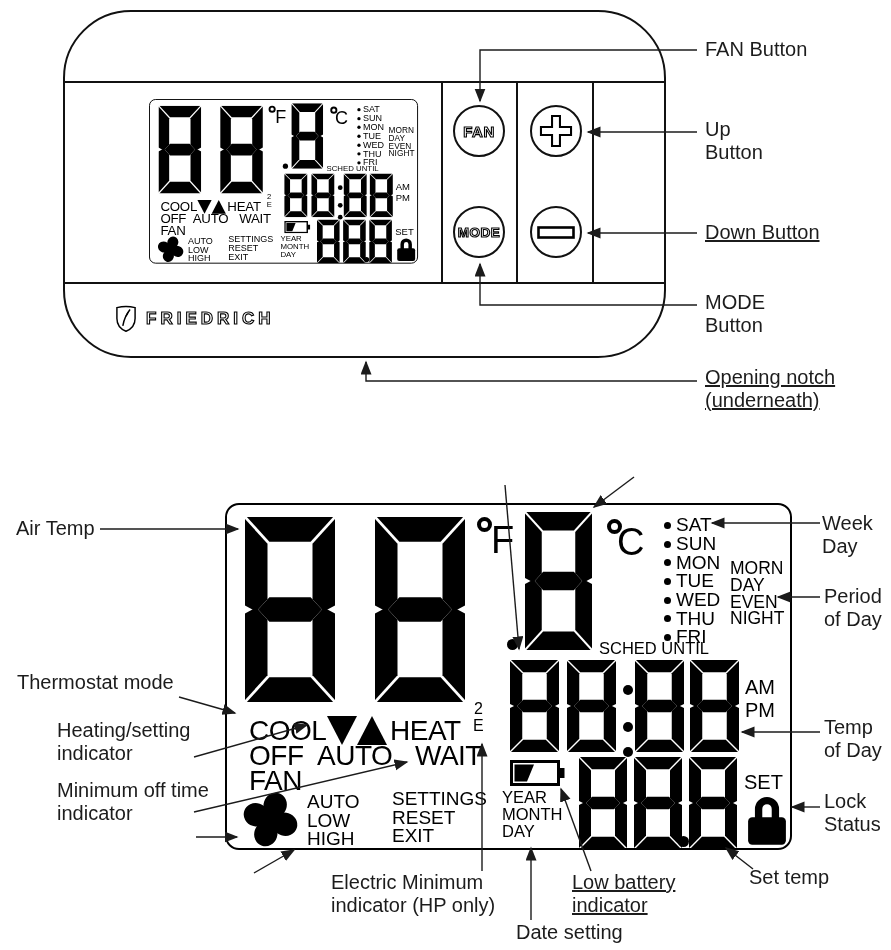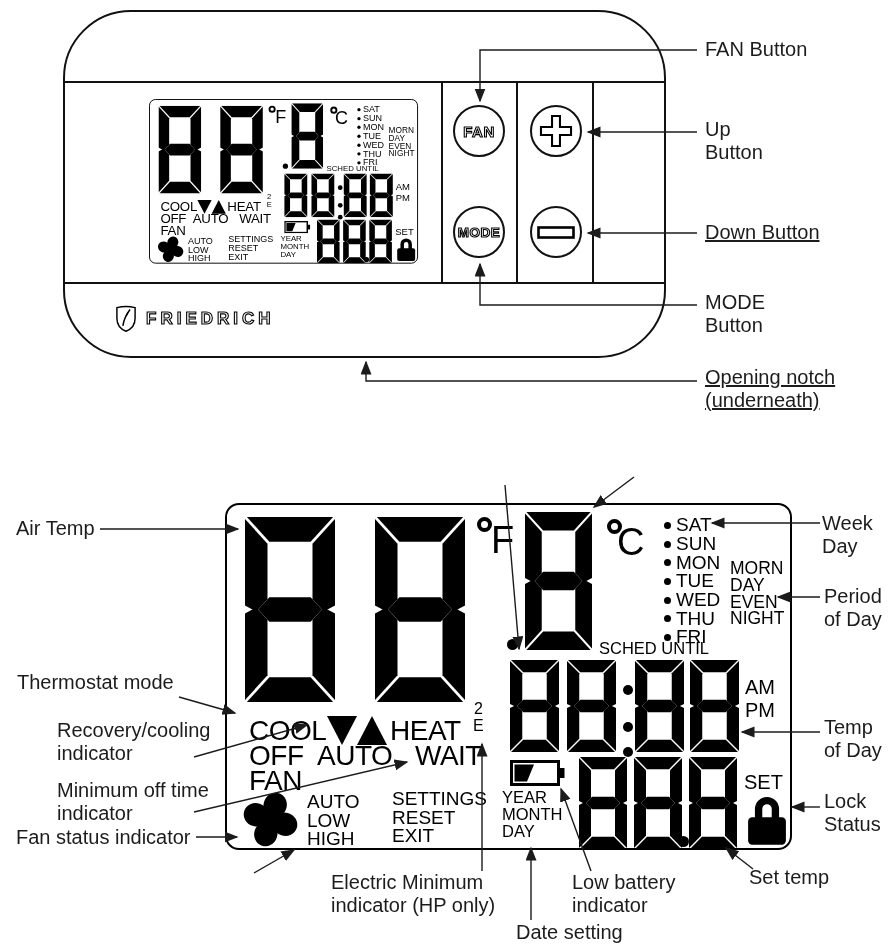--- a/index.html
+++ b/index.html
@@ -583,34 +583,33 @@
   <div class="lbl" style="left:824px; top:716px;">
     <div>Temp</div>
       <div>of Day</div>
   </div>
   <div class="lbl" style="left:824px; top:790px;">
     <div>Lock</div>
       <div>Status</div>
   </div>
   <div class="lbl" style="left:17px; top:671px;">Thermostat mode</div>
   <div class="lbl" style="left:57px; top:719px;">
-    <div>Recovery/cooling</div>
+    <div>Heating/setting</div>
       <div>indicator</div>
   </div>
   <div class="lbl" style="left:57px; top:779px;">
     <div>Minimum off time</div>
       <div>indicator</div>
   </div>
-  <div class="lbl" style="left:16px; top:826px;">Fan status indicator</div>
   <div class="lbl" style="left:331px; top:871px;">
     <div>Electric Minimum</div>
       <div>indicator (HP only)</div>
   </div>
   <div class="lbl" style="left:516px; top:921px;">Date setting</div>
-  <div class="lbl" style="left:572px; top:871px;">
+  <div class="lbl" style="left:572px; top:871px;text-decoration:underline;">
     <div>Low battery</div>
       <div>indicator</div>
   </div>
   <div class="lbl" style="left:749px; top:866px;">Set temp</div>
 
   <svg class="overlay" viewBox="0 0 891 950">
     <defs>
       <marker id="arr" markerWidth="16" markerHeight="12" refX="12.5" refY="5.5" orient="auto" markerUnits="userSpaceOnUse">
         <path d="M0,0 L14,5.5 L0,11 Z" fill="#1b1b1b"></path>
       </marker>

